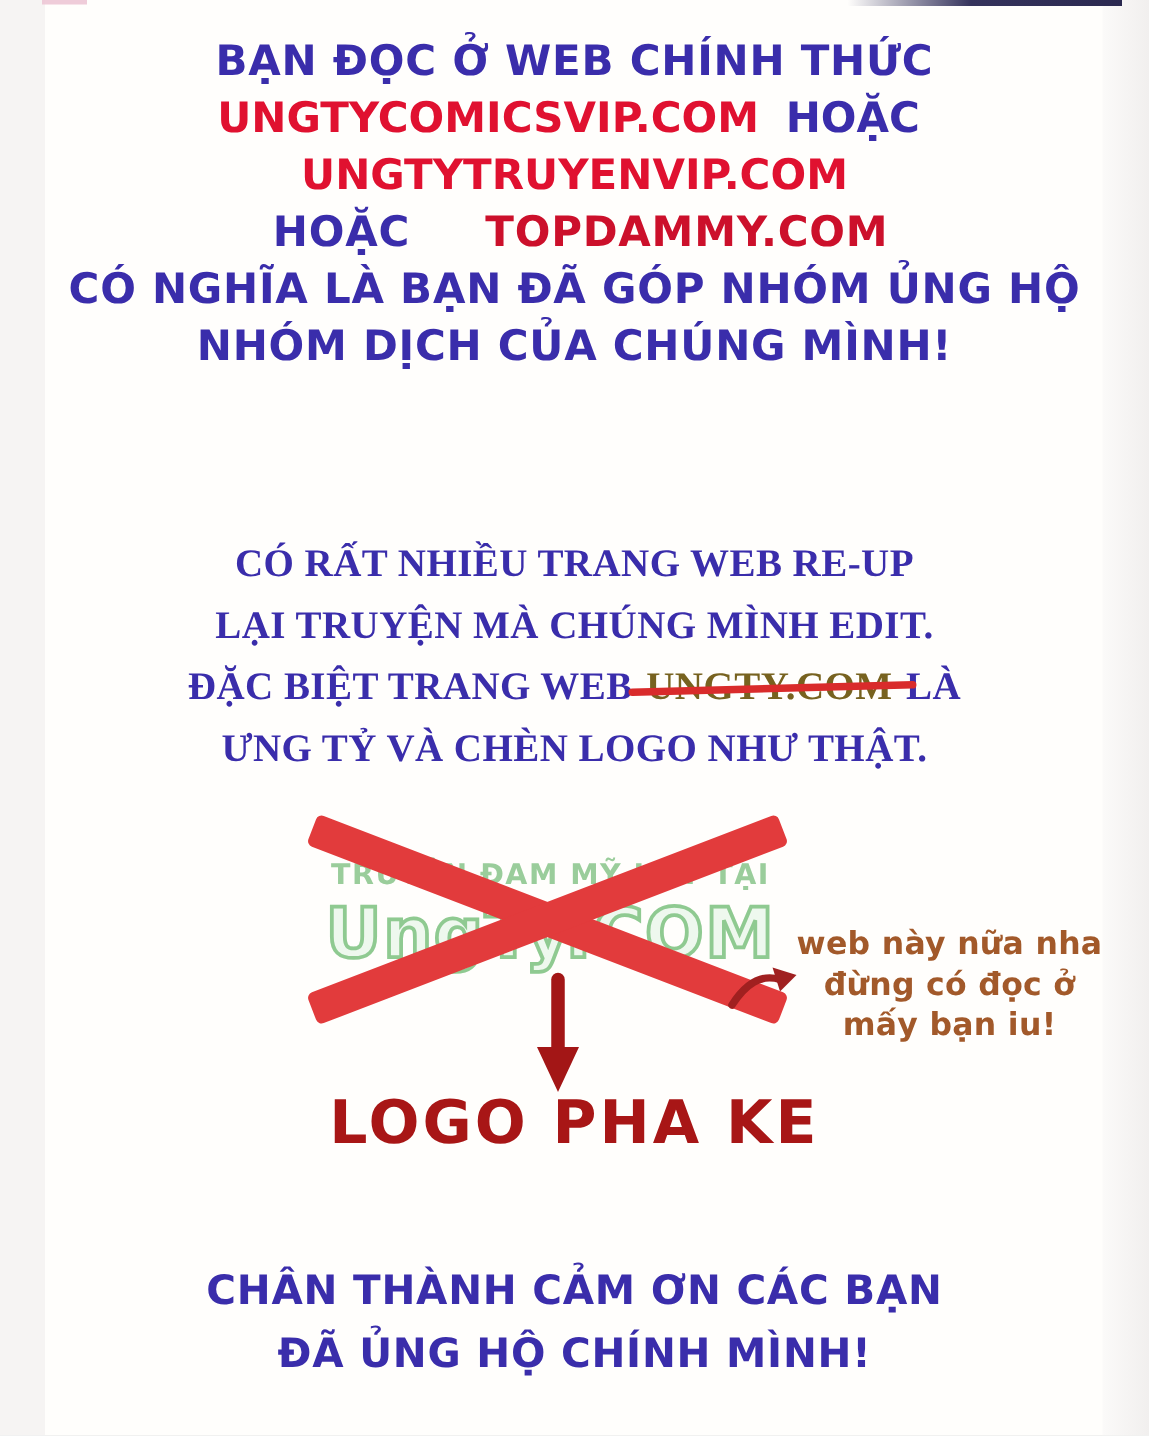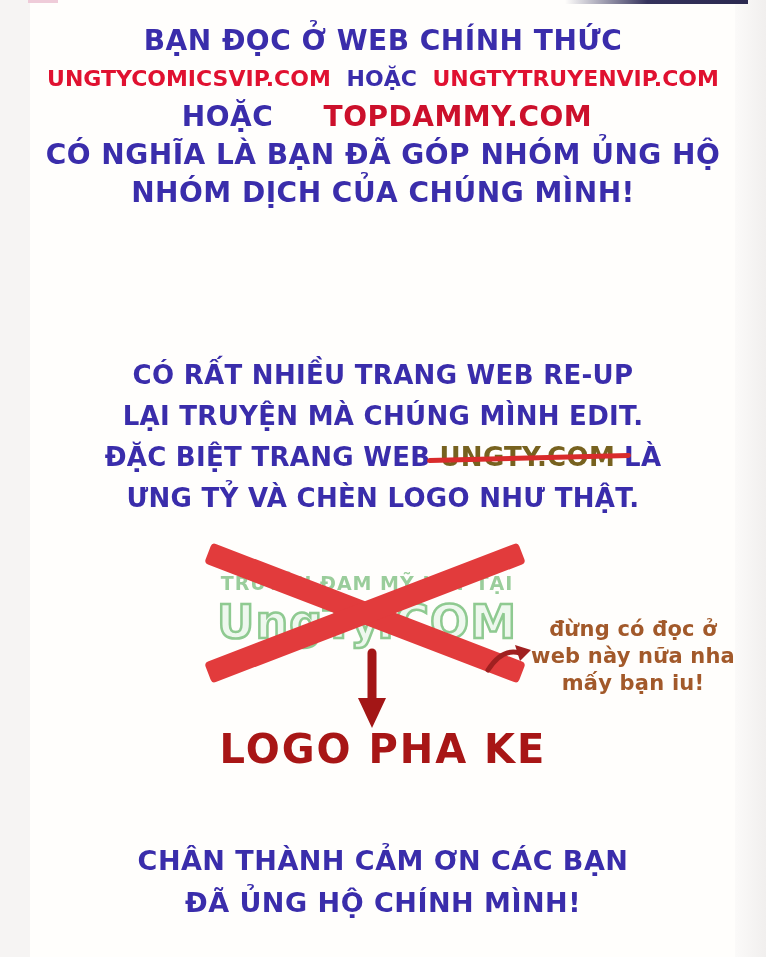--- a/index.html
+++ b/index.html
@@ -20,25 +20,25 @@
 
   .txt { position:absolute; left:32px; width:702px; text-align:center; }
 
   .c-blue  { color:#3a2dab; }
   .c-navy  { color:#37339b; }
   .c-red   { color:#e01130; }
   .c-red2  { color:#cc102b;margin-left:32px; }
   .c-olive { color:#77621f; }
 
   .header-block  { top:22px;  font-size:28px; line-height:38px; letter-spacing:.5px; }
-  .header-block .weblinks { font-size:22px; letter-spacing:0; }
+  .header-block .weblinks { font-size:28px; letter-spacing:0; }
   .header-block .sep { margin:0 8px; }
 
   .notice-block  { top:247px; font-size:27px; line-height:42px; letter-spacing:.5px; }
-  .warning-block { top:355px; font-size:26px; line-height:41px; letter-spacing:.3px; }
+  .warning-block { top:355px; font-size:26px; line-height:41px; letter-spacing:.3px;font-family:Liberation Serif, serif; }
 
   .struck { position:relative; margin:0 9px; }
   .struck::after {
     content:''; position:absolute; left:-12px; right:-16px; top:54%; height:5px;
     background:#d92b2b; transform:translateY(-50%) rotate(-1.5deg); border-radius:3px;
   }
 
   .fakelogo-block { top:570px; transform:translateX(-16px); }
   .fakelogo-tagline { font-size:19px; letter-spacing:1px; color:#9acd9b; line-height:26px; }
   .fakelogo-name {
@@ -110,22 +110,22 @@
     <div class="bar down"></div>
     <div class="bar up"></div>
   </div>
 
   <svg class="curved-arrow" width="52" height="44" viewBox="0 0 52 44">
     <path d="M5 36 C 14 22, 24 15, 37 19" fill="none" stroke="#a02020" stroke-width="5" stroke-linecap="round"></path>
     <polygon points="48,16 32,11 37,27" fill="#a02020"></polygon>
   </svg>
 
   <div class="handwritten-block">
+    <div>web này nữa nha</div>
     <div>đừng có đọc ở</div>
-    <div>web này nữa nha</div>
     <div>mấy bạn iu!</div>
   </div>
 
   <svg class="down-arrow" width="36" height="82" viewBox="0 0 36 82">
     <line x1="18" y1="5" x2="18" y2="54" stroke="#a31616" stroke-width="9" stroke-linecap="round"></line>
     <polygon points="18,80 4,50 32,50" fill="#a31616"></polygon>
   </svg>
 
   <div class="txt fake-label-block">LOGO PHA KE</div>
 

